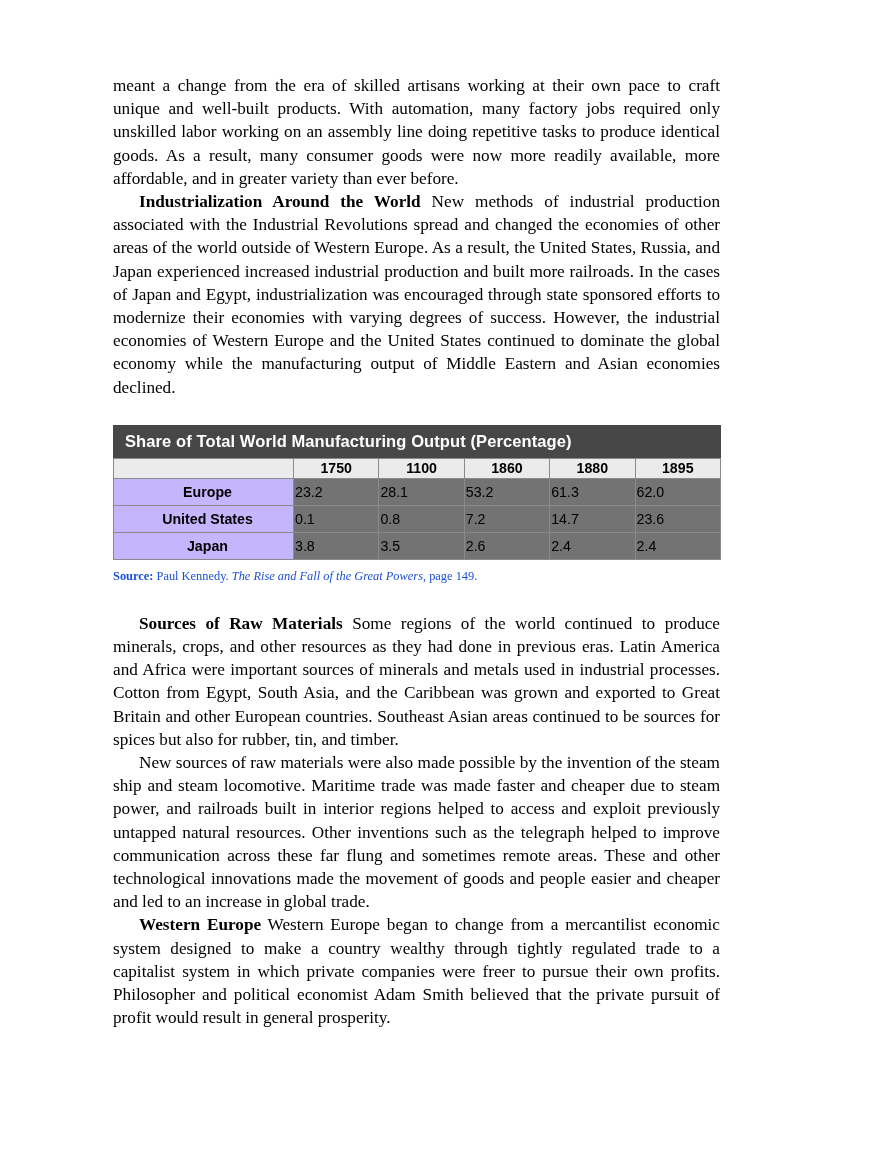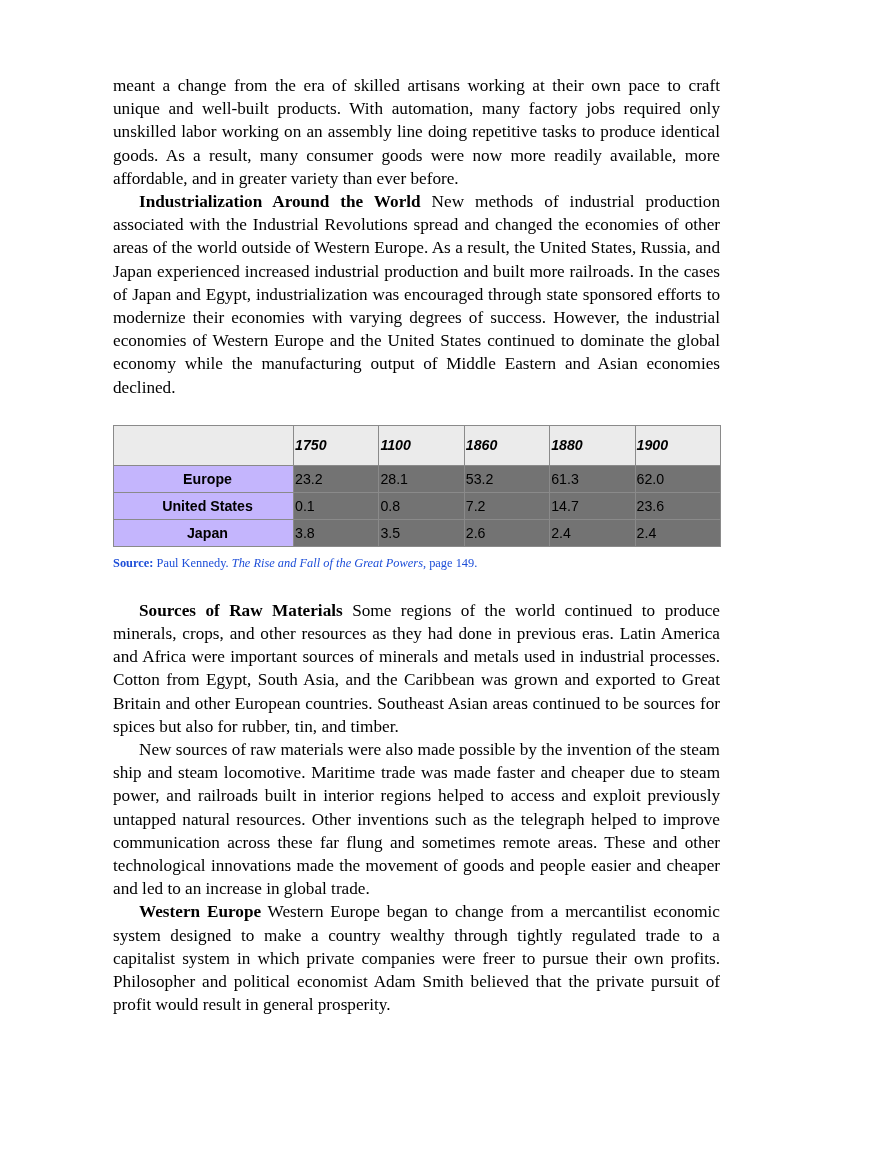--- a/index.html
+++ b/index.html
@@ -64,25 +64,24 @@
     box-sizing: border-box;
   }
   table.data-table th,
   table.data-table td {
     border: 1.2px solid #8a8a8a;
     font-size: 14.2px;
     box-sizing: border-box;
   }
   table.data-table thead th {
     background: #ebebeb;
-    height: 40px;
+    height: 20px;
     font-weight: bold;
-    text-align: left;
+    text-align: center;
     vertical-align: middle;
-    font-style: italic;
   }
   table.data-table thead th.corner {
     background: #ebebeb;
   }
   table.data-table tbody th.row-label {
     text-align: center;
     font-weight: bold;
     padding-left: 9px;
     background: #c4b5fd;
     height: 27px;
@@ -114,36 +113,37 @@
 <body>
 
 <div class="page">
 
   <p class="body-text">meant a change from the era of skilled artisans working at their own pace to craft unique and well-built products. With automation, many factory jobs required only unskilled labor working on an assembly line doing repetitive tasks to produce identical goods. As a result, many consumer goods were now more readily available, more affordable, and in greater variety than ever before.</p>
 
   <p class="body-text indented"><span class="run-in-head">Industrialization Around the World</span><span> New methods of industrial production associated with the Industrial Revolutions spread and changed the economies of other areas of the world outside of Western Europe. As a result, the United States, Russia, and Japan experienced increased industrial production and built more railroads. In the cases of Japan and Egypt, industrialization was encouraged through state sponsored efforts to modernize their economies with varying degrees of success. However, the industrial economies of Western Europe and the United States continued to dominate the global economy while the manufacturing output of Middle Eastern and Asian economies declined.</span></p>
 
   <div class="table-wrap">
     <table class="data-table">
+      <caption>Share of Total World Manufacturing Output (Percentage)</caption>
       <colgroup>
         <col class="label-col">
         <col class="val-col">
           <col class="val-col">
           <col class="val-col">
           <col class="val-col">
           <col class="val-col">
       </colgroup>
       <thead>
         <tr>
           <th class="corner" scope="col"></th>
           <th scope="col">1750</th>
           <th scope="col">1100</th>
           <th scope="col">1860</th>
           <th scope="col">1880</th>
-          <th scope="col">1900</th>
+          <th scope="col">1895</th>
         </tr>
       </thead>
       <tbody>
         <tr>
           <th class="row-label" scope="row">Europe</th>
           <td class="value">23.2</td>
           <td class="value">28.1</td>
           <td class="value">53.2</td>
           <td class="value">61.3</td>
           <td class="value">62.0</td>

